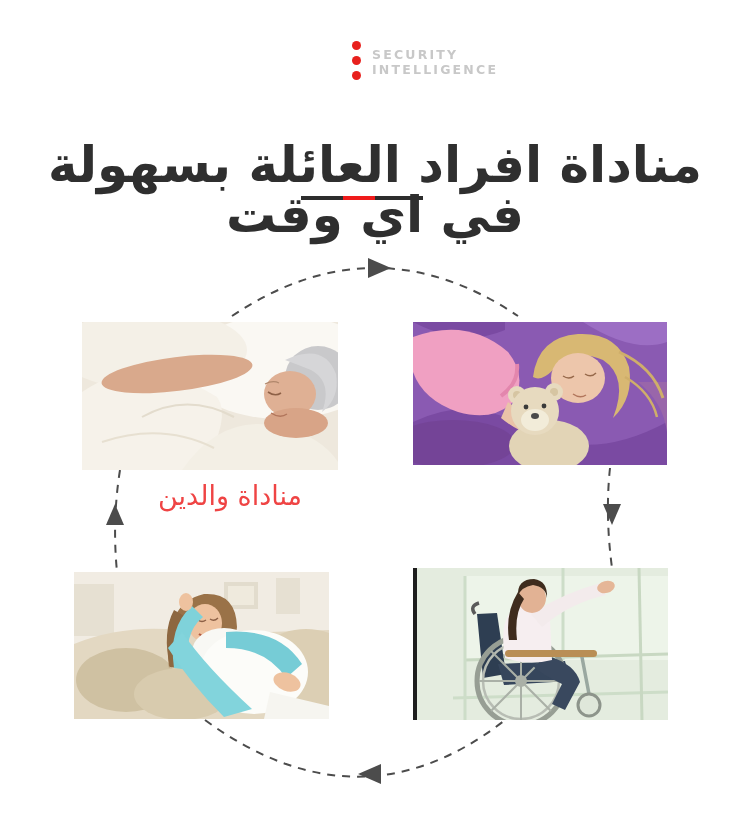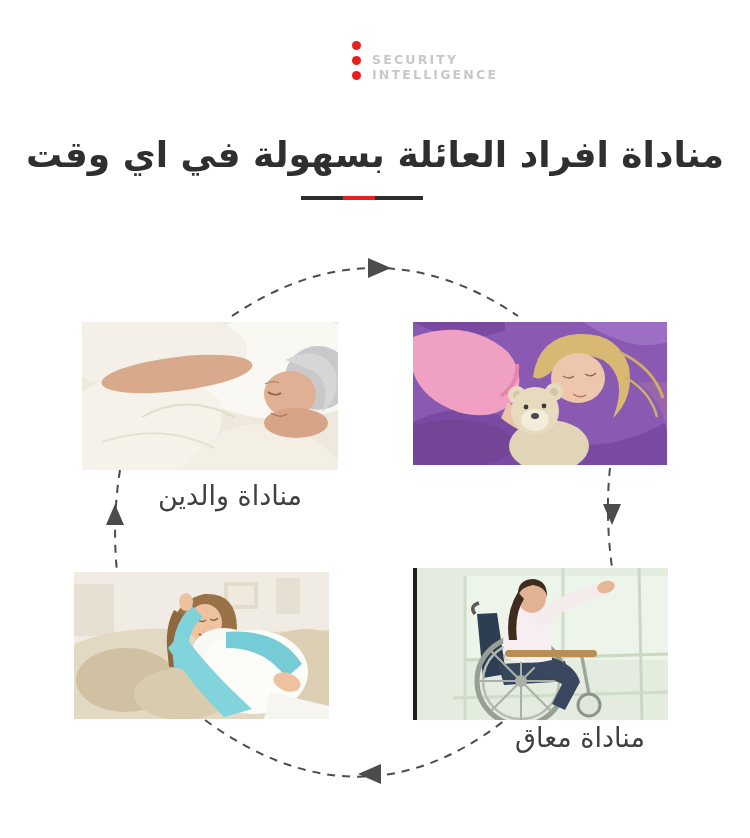--- a/index.html
+++ b/index.html
@@ -1,49 +1,49 @@
 <!DOCTYPE html>
 <html lang="ar"><head>
 <meta charset="utf-8">
 <style>
   html,body{margin:0;padding:0;background:#fff;}
   .page{
     position:relative;width:750px;height:838px;background:#ffffff;overflow:hidden;
     font-family:"DejaVu Sans",sans-serif;margin:0 auto;
   }
   
-  .brand{position:absolute;left:352px;top:41px;display:flex;align-items:flex-end;}
+  .brand{position:absolute;left:352px;top:41px;display:flex;align-items:center;}
   .brand-dots{display:flex;flex-direction:column;margin-right:11px;margin-bottom:2px;}
   .dot{width:9px;height:9px;border-radius:50%;margin-top:6px;}
   .dot:first-child{margin-top:0;}
   .brand-text{font-weight:bold;font-size:12.5px;line-height:15px;letter-spacing:2.2px;}
   
   .title{
     position:absolute;top:106px;left:0;width:750px;text-align:center;
-    direction:rtl;font-weight:bold;font-size:36px;line-height:50px;color:#2f2f2f;
+    direction:rtl;font-weight:bold;font-size:50px;line-height:50px;color:#2f2f2f;
   }
   
   .divider{position:absolute;top:196px;left:301px;width:122px;height:4px;display:flex;}
   .divider span{display:block;height:4px;}
   .seg-d1{width:42px;}
   .seg-r{width:32px;}
   .seg-d2{width:48px;}
   
   .arrows{position:absolute;left:0;top:0;pointer-events:none;}
   .flow-dash{fill:none;stroke:#4c4c4c;stroke-width:2;stroke-dasharray:8 7;}
   .flow-head{fill:#4c4c4c;stroke:none;}
   figure.photo{position:absolute;margin:0;padding:0;overflow:hidden;}
   figure.photo svg{display:block;width:100%;height:100%;}
   .photo-parents {left:82px; top:322px;width:256px;height:148px;}
   .photo-child   {left:413px;top:322px;width:254px;height:143px;}
   .photo-pregnant{left:74px; top:572px;width:255px;height:147px;}
   .photo-disabled{left:413px;top:568px;width:255px;height:152px;}
   .cycle-label{
     position:absolute;direction:rtl;text-align:center;
-    font-size:27px;color:#404040;letter-spacing:0;
+    font-size:27px;color:#ef4444;letter-spacing:0;
   }
   .label-parents {left:110px;top:480px;width:240px;}
   .label-child   {left:413px;top:480px;width:240px;}
   .label-pregnant{left:45px; top:724px;width:210px;}
   .label-disabled{left:475px;top:722px;width:210px;}
 </style>
 </head>
 <body>
 
 <div class="page">
@@ -187,15 +187,14 @@
       <path d="M118 46 Q152 24 188 15 L193 27 Q157 35 129 59 Z" fill="#f3ebec"></path>
       <ellipse cx="193" cy="19" rx="9" ry="6" fill="#e5b697" transform="rotate(-15 193 19)"></ellipse>
       <ellipse cx="119" cy="30" rx="14" ry="15" fill="#e2b294"></ellipse>
       <path d="M105 28 Q104 11 121 11 Q135 13 134 30 Q133 19 120 17 Q108 19 105 28 Z" fill="#3f2c1e"></path>
       <path d="M105 24 Q92 45 96 72 L104 72 Q101 46 111 31 Z" fill="#3f2c1e"></path>
       <rect x="92" y="82" width="92" height="7" rx="3.5" fill="#b98e55"></rect>
     </svg>
   </figure>
 
   <div class="cycle-label label-parents">مناداة والدين</div>
-  <div class="cycle-label label-disabled">مناداة معاق</div>
 
 </div>
 
 </body></html>

